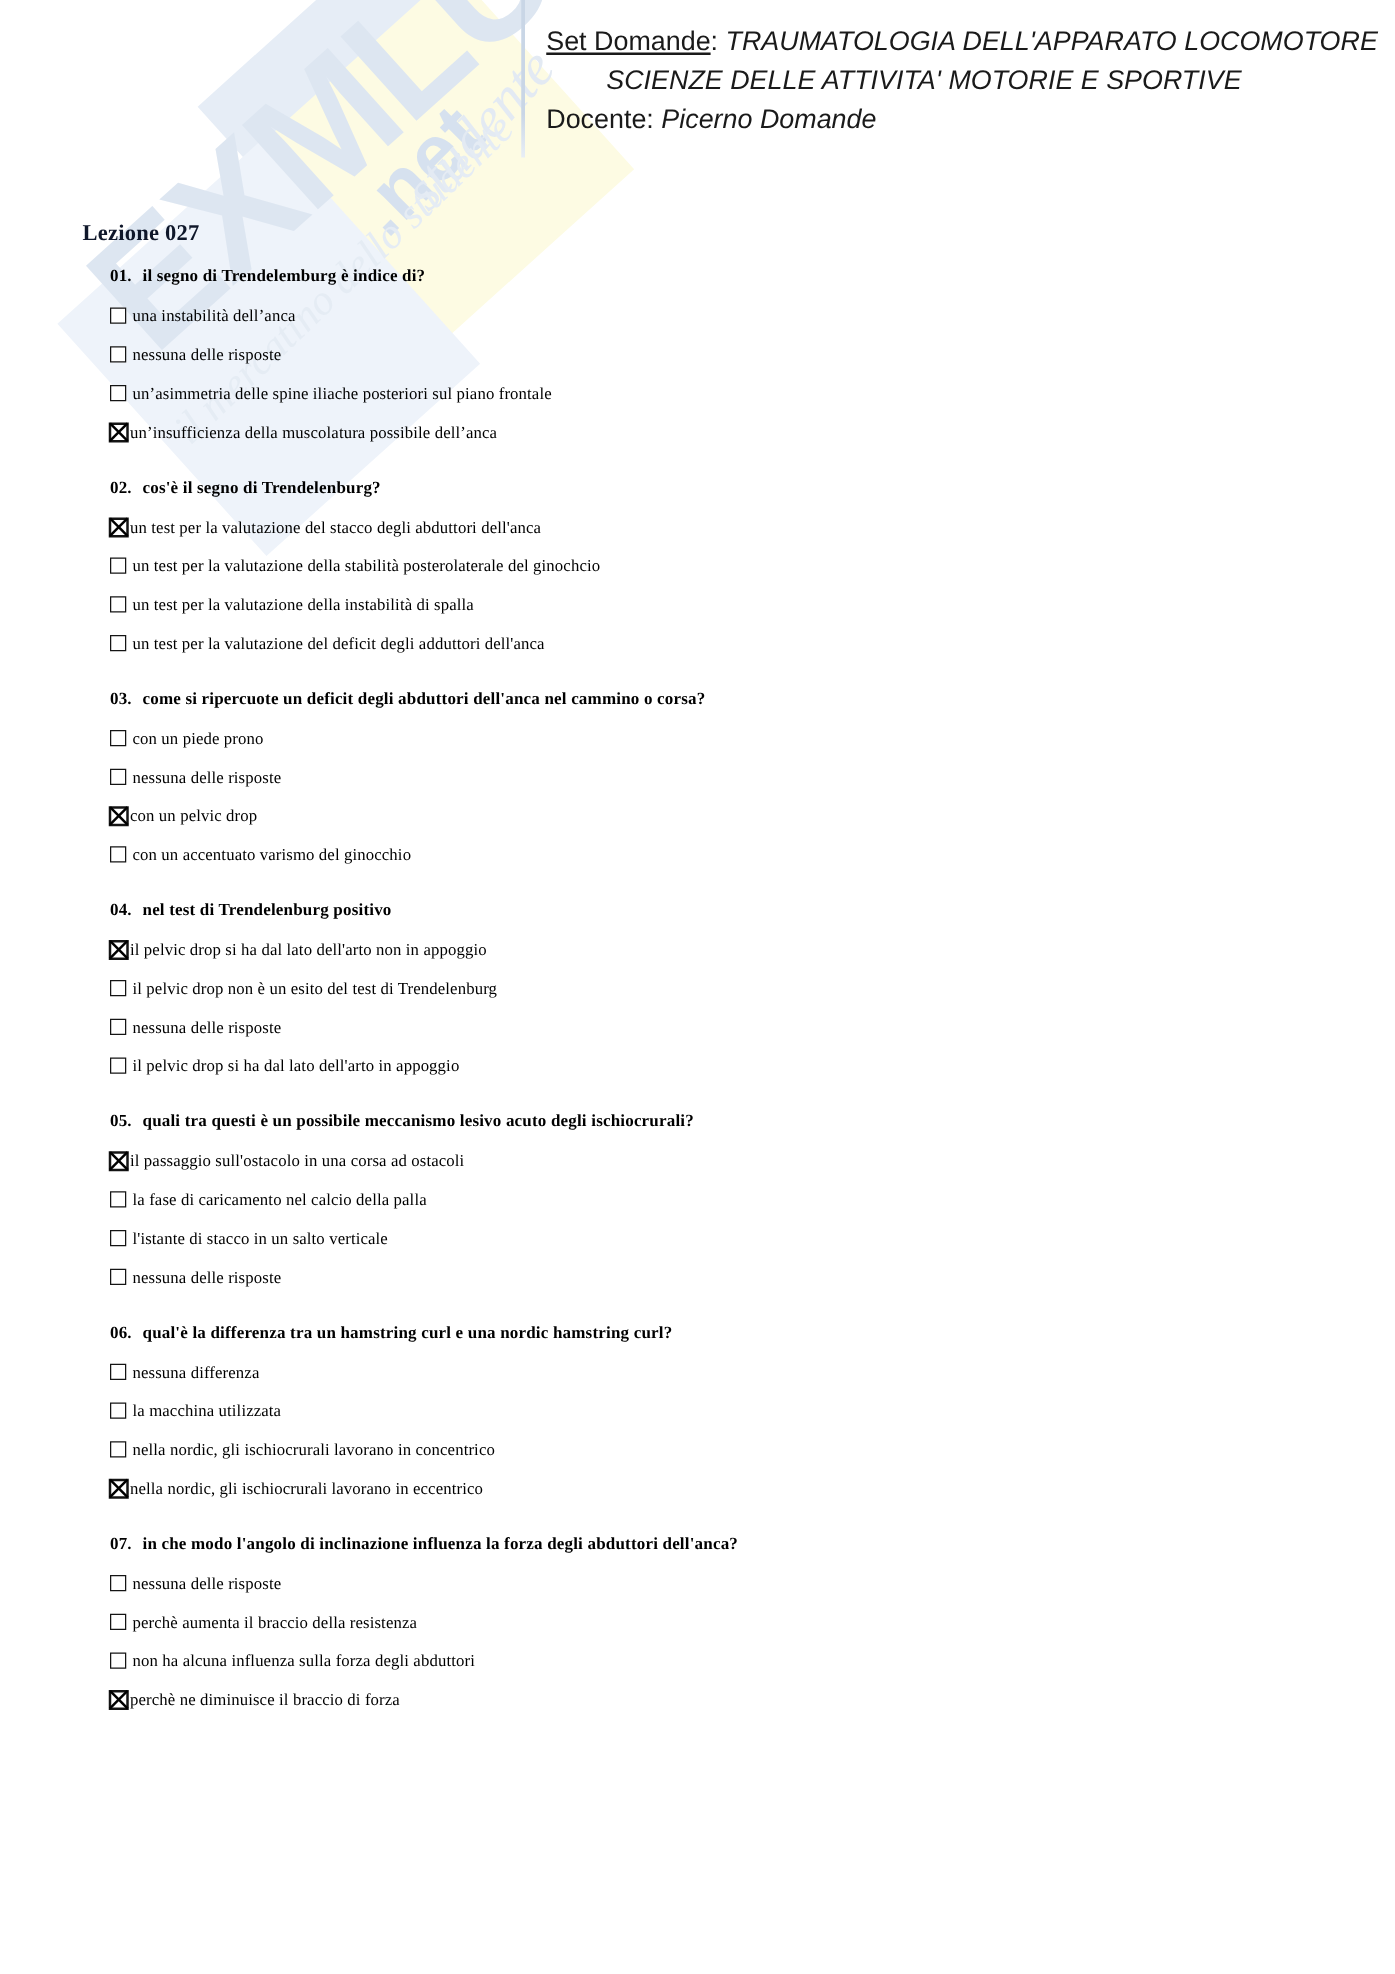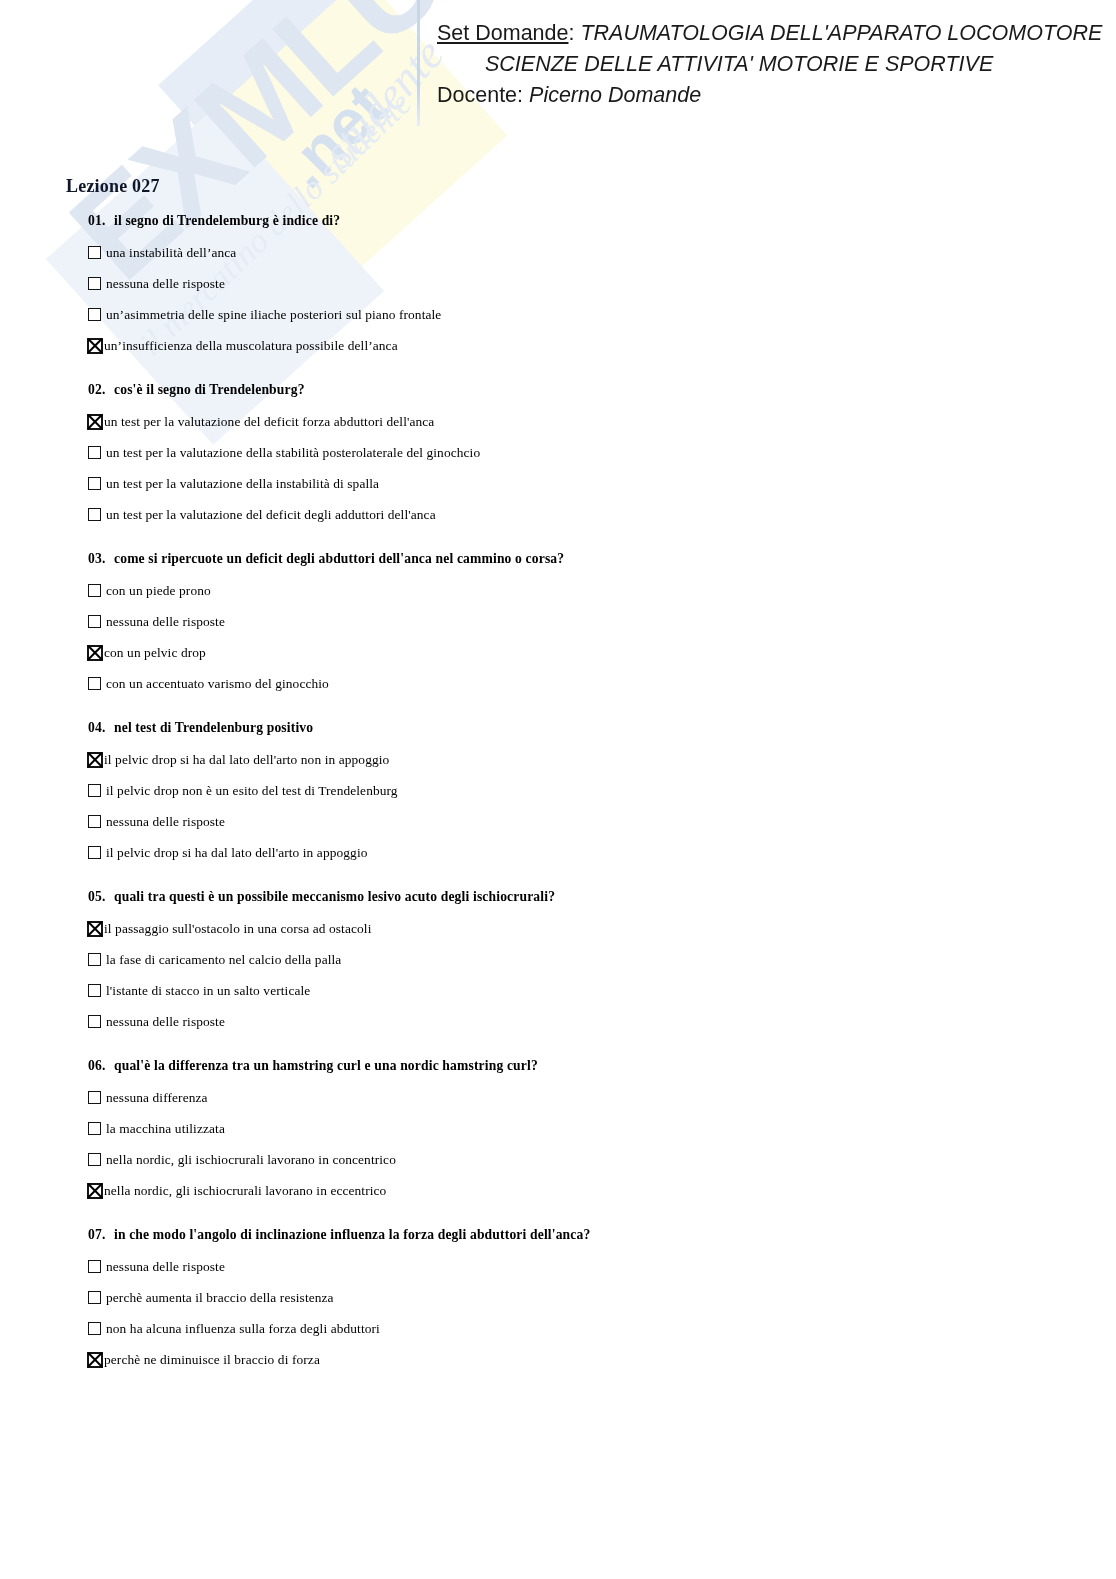--- a/index.html
+++ b/index.html
@@ -271,21 +271,21 @@
           </div>
           <div class="option-row">
             <span class="cb checked"></span>
             <span class="opt-text">un’insufficienza della muscolatura possibile dell’anca</span>
           </div>
         </div>
         <div class="question-block">
           <div class="q-head"><span class="q-num">02.</span><span class="q-text">cos'è il segno di Trendelenburg?</span></div>
           <div class="option-row">
             <span class="cb checked"></span>
-            <span class="opt-text">un test per la valutazione del deficit forza abduttori dell'anca</span>
+            <span class="opt-text">un test per la valutazione del stacco degli abduttori dell'anca</span>
           </div>
           <div class="option-row">
             <span class="cb"></span>
             <span class="opt-text">un test per la valutazione della stabilità posterolaterale del ginochcio</span>
           </div>
           <div class="option-row">
             <span class="cb"></span>
             <span class="opt-text">un test per la valutazione della instabilità di spalla</span>
           </div>
           <div class="option-row">

